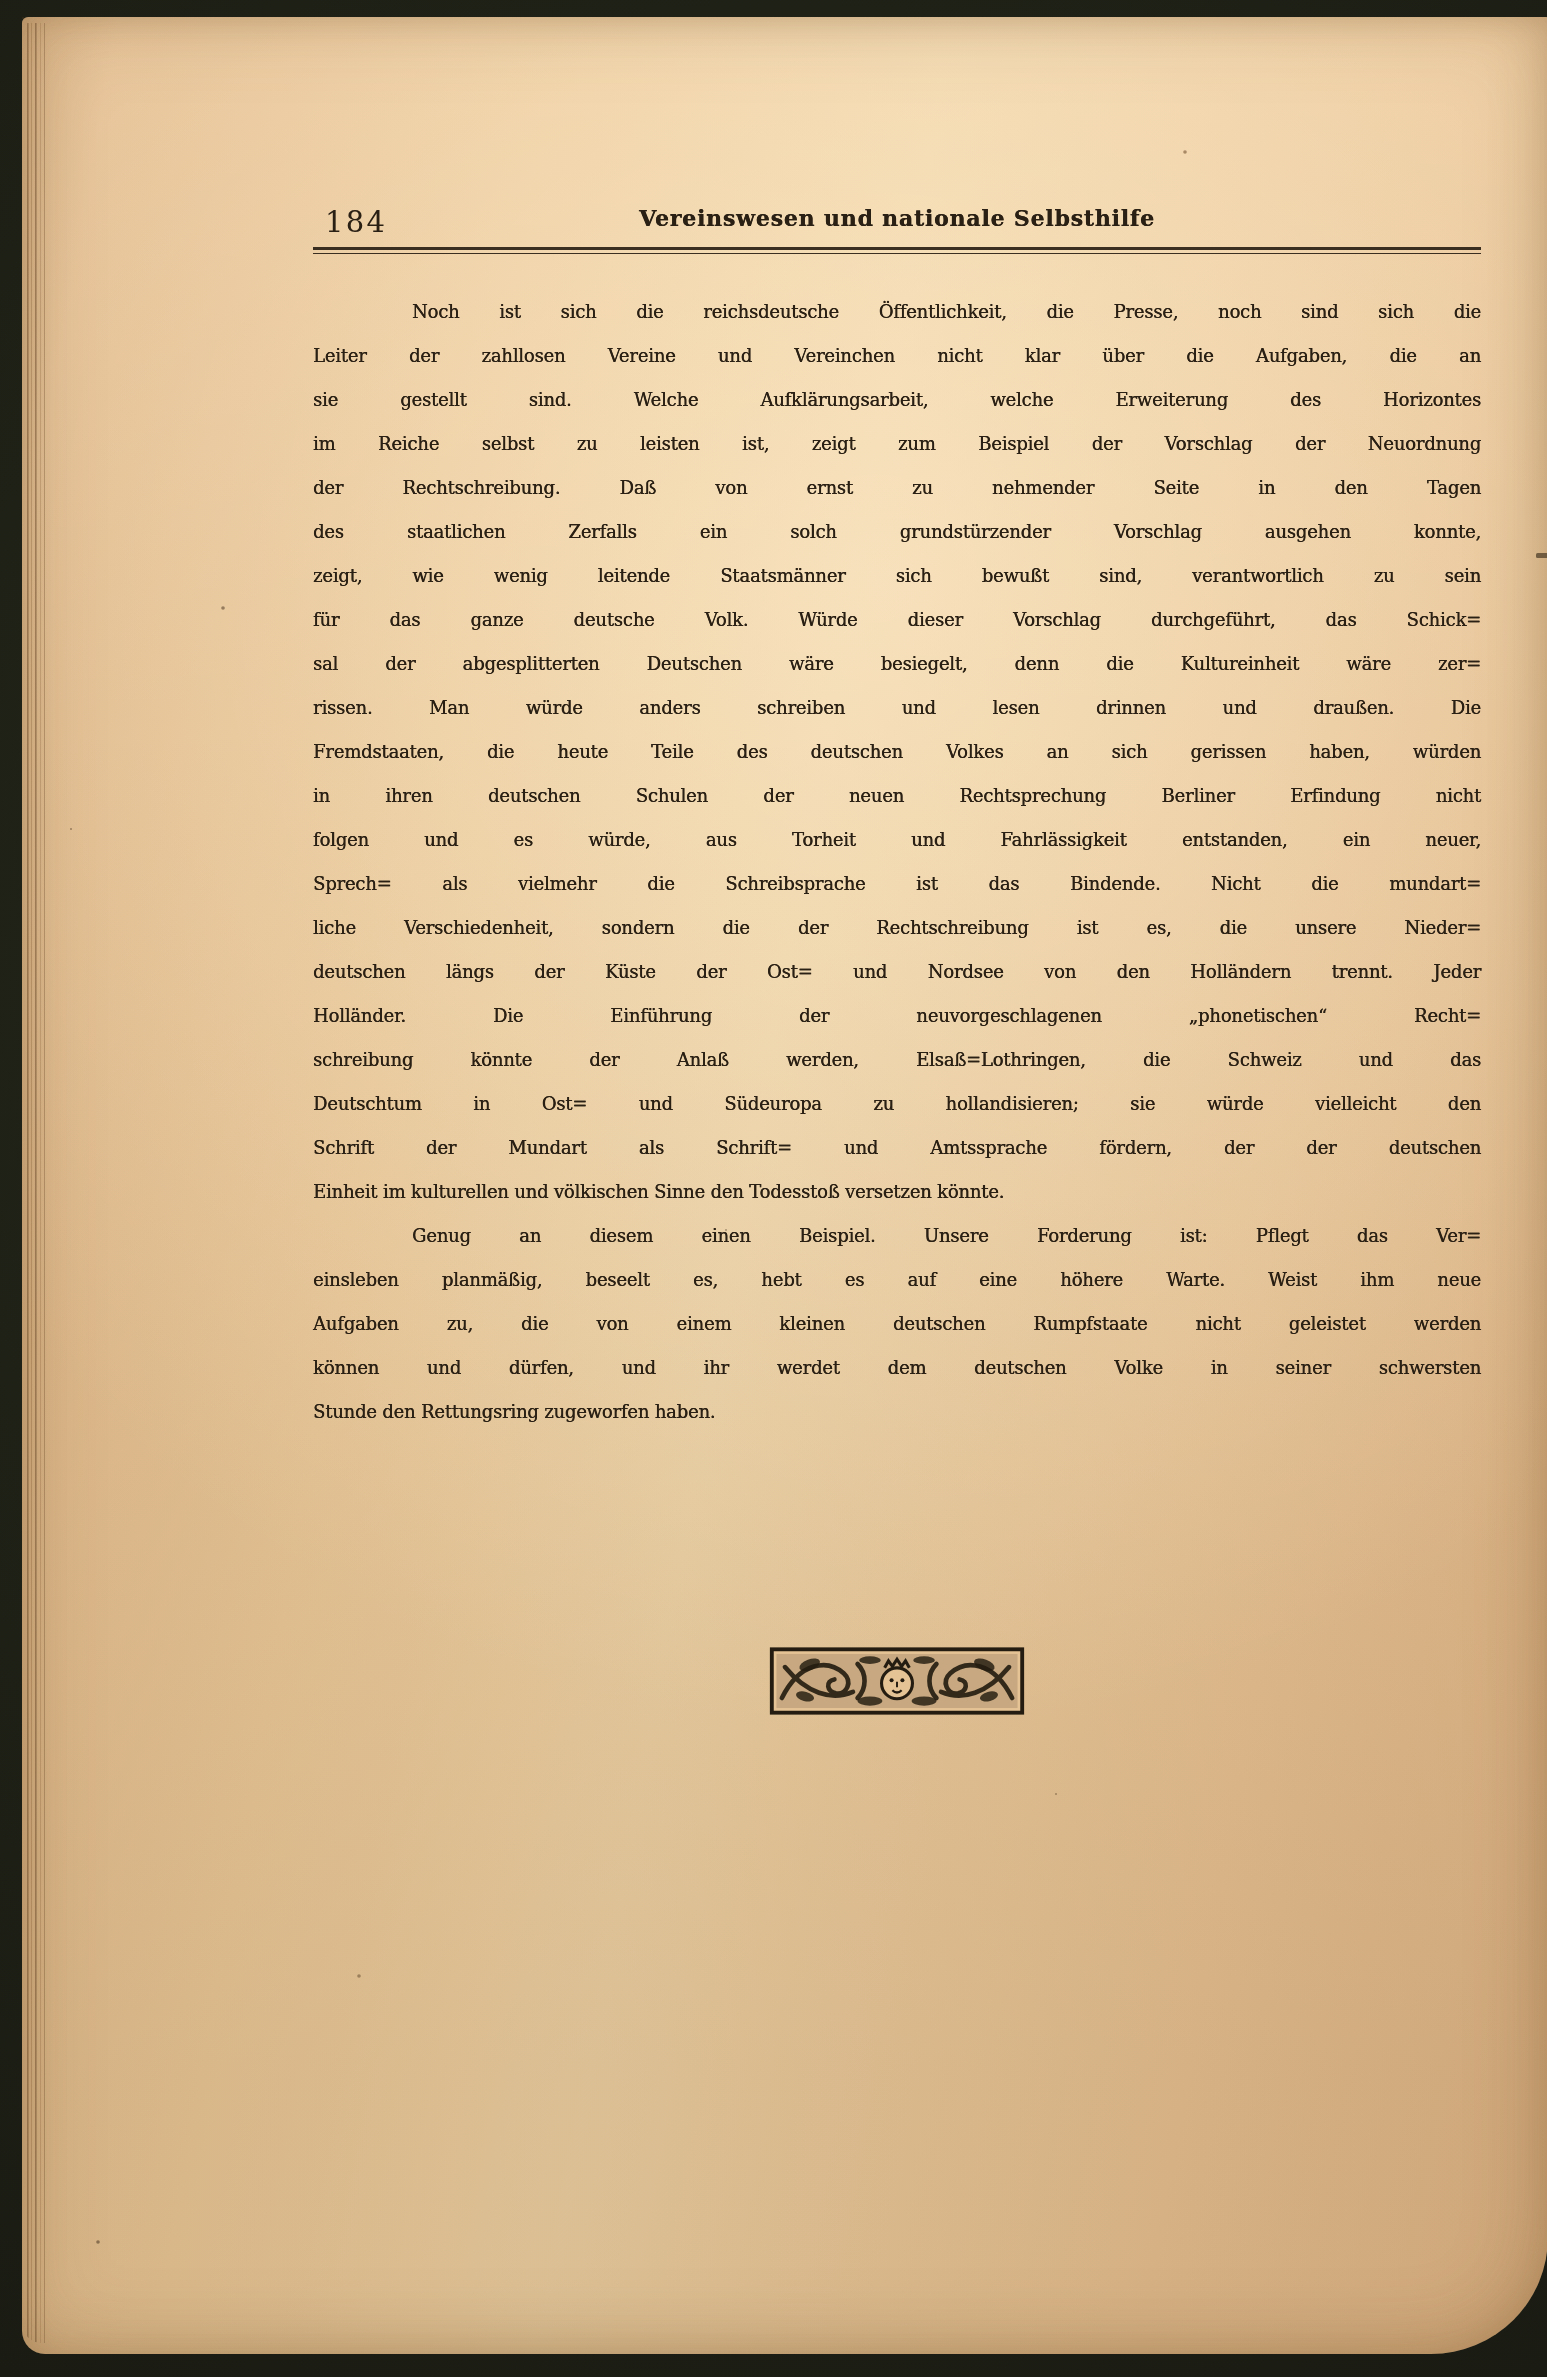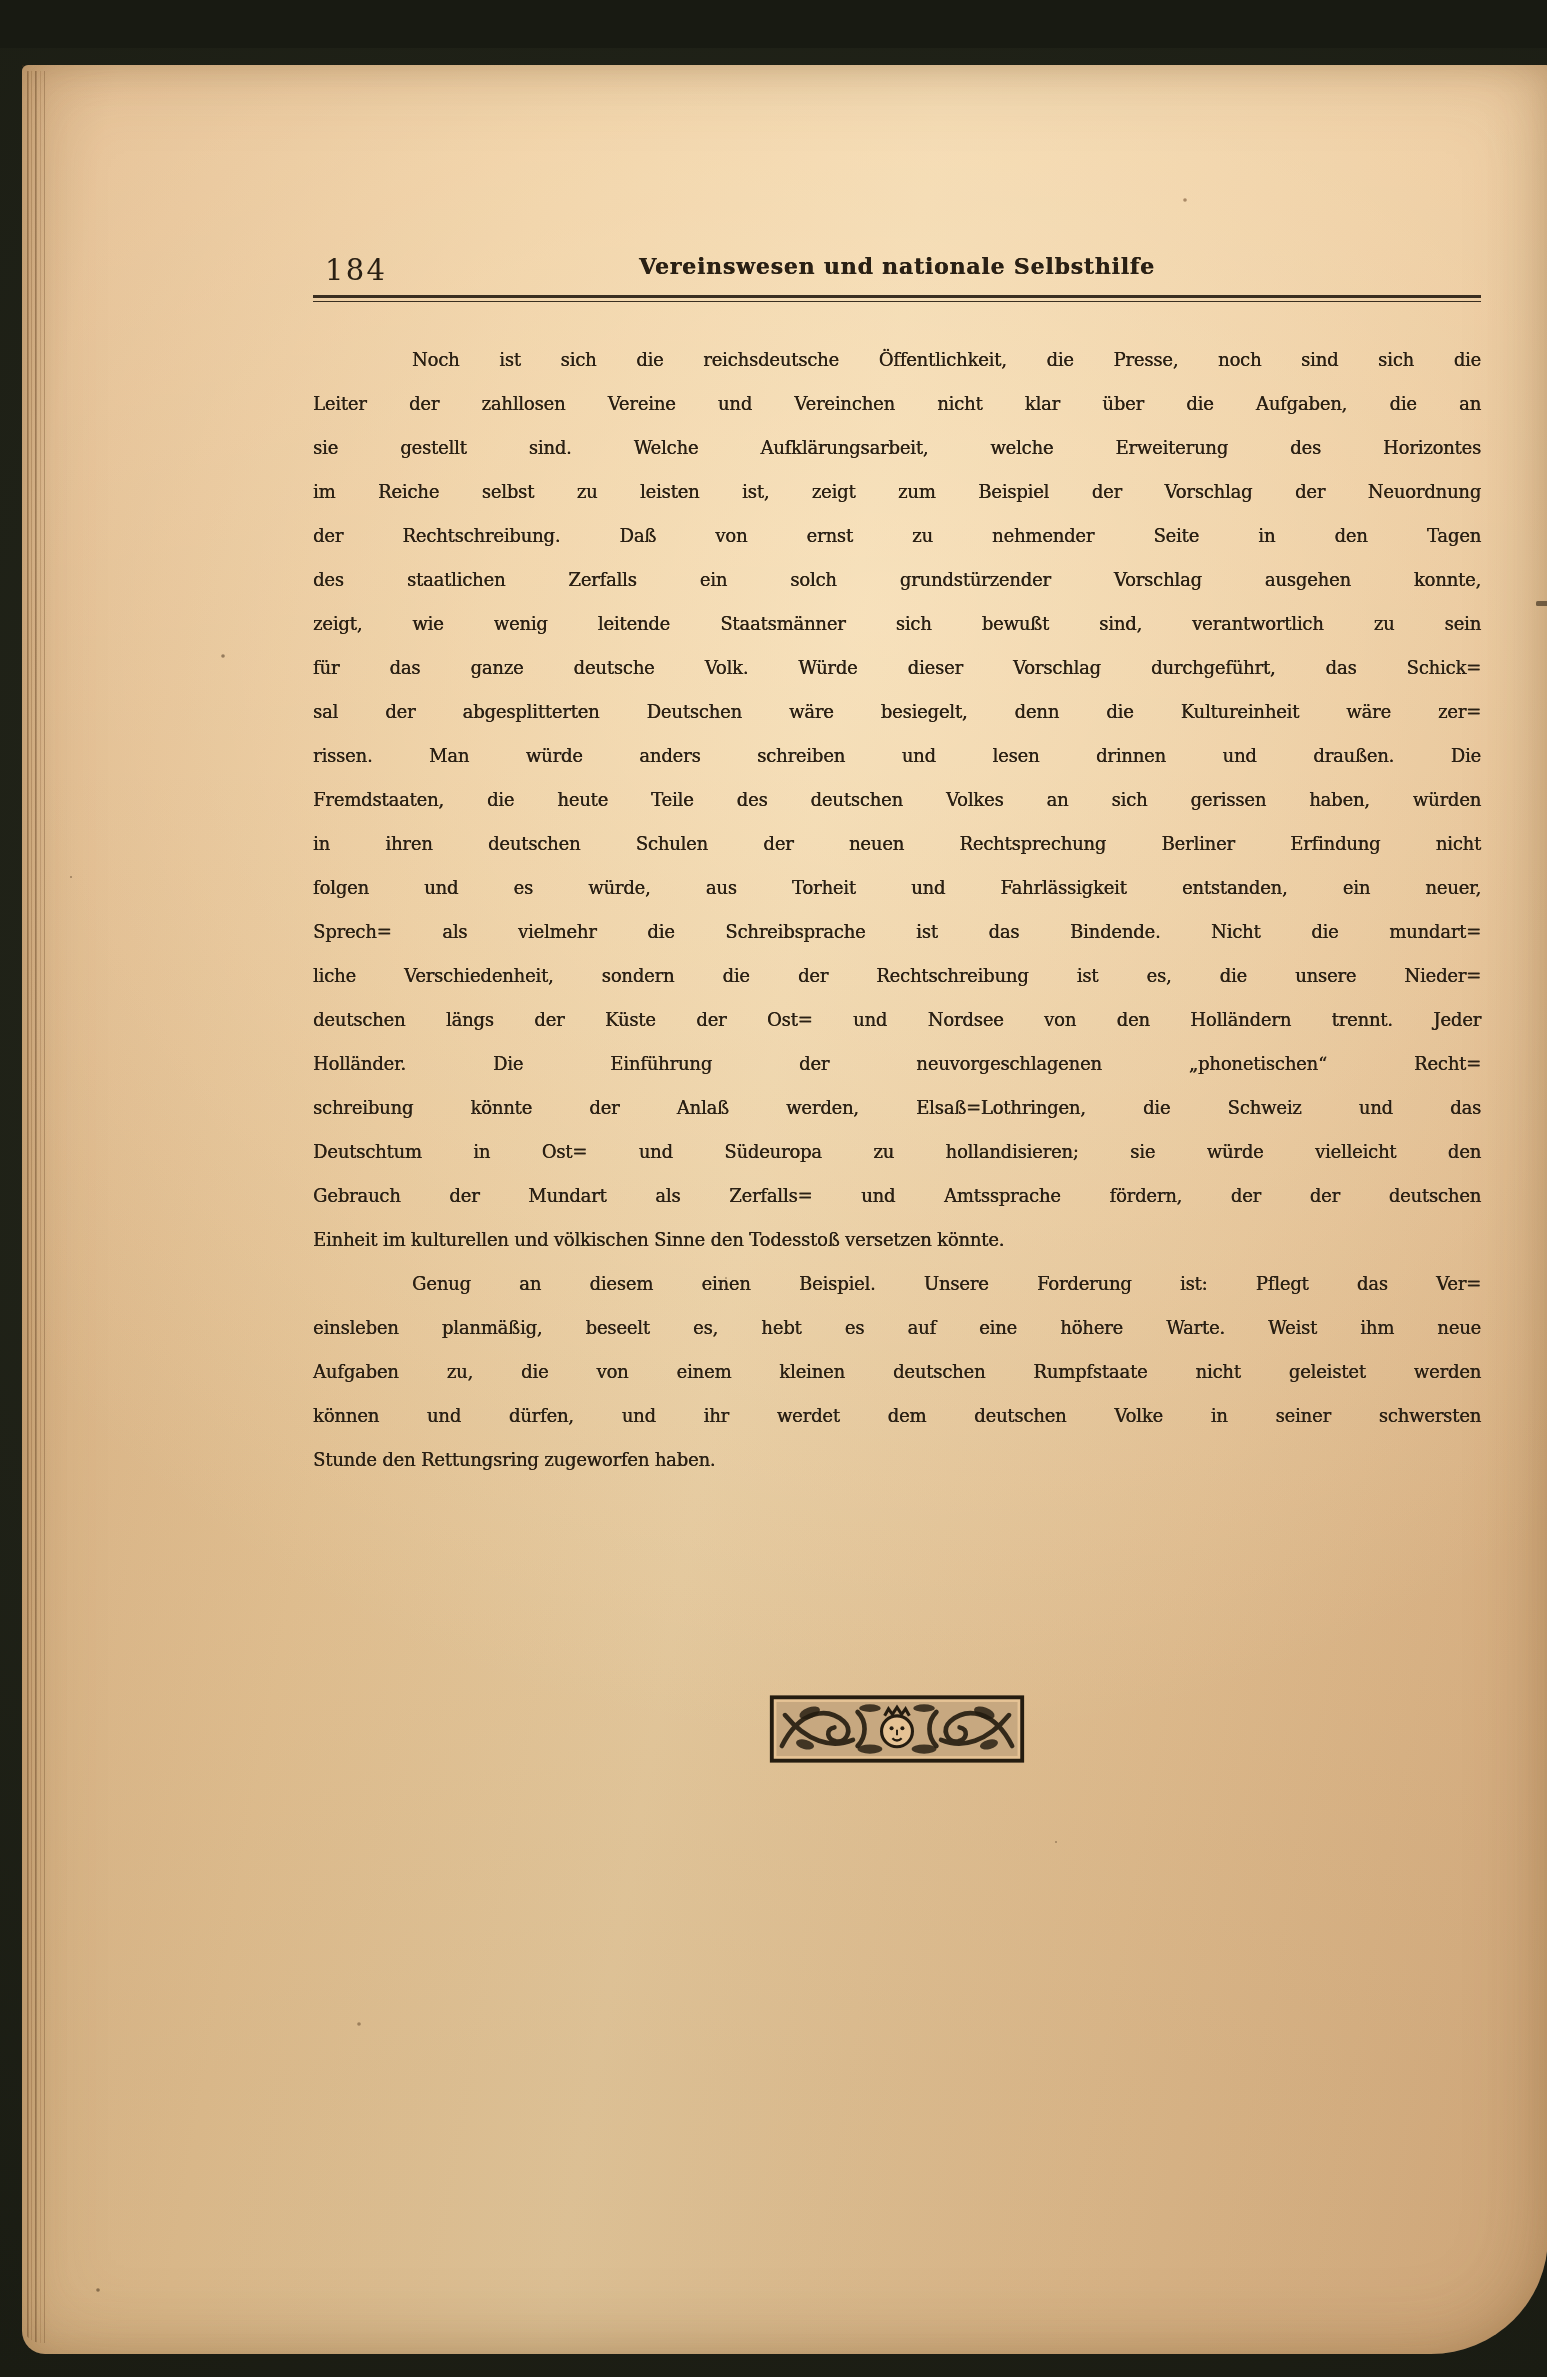--- a/index.html
+++ b/index.html
@@ -9,21 +9,20 @@
   body {
     width: 1548px; height: 2377px;
     position: relative; overflow: hidden;
     font-family: "DejaVu Serif", serif;
   }
   .scan-bed {
     position: absolute; inset: 0;
     background:
       radial-gradient(140% 100% at 50% 40%, rgba(70,74,55,0.25), rgba(0,0,0,0) 70%),
       #1a1c13;
-    margin-top: 48px;
   }
   .paper {
     position: absolute; left: 22px; top: 17px; right: 0; bottom: 23px;
     background:
       radial-gradient(120% 80% at 56% 24%, rgba(255,238,206,0.55), rgba(255,238,206,0) 62%),
       linear-gradient(180deg, rgba(255,226,188,0.28) 0%, rgba(255,226,188,0) 30%, rgba(122,92,52,0.14) 88%),
       linear-gradient(100deg, #c9a072 0%, #ddb689 5%, #e8c697 28%, #ecd0a4 48%, #e6c294 74%, #dcb284 100%);
     border-radius: 6.2px 1.6px 117px 23px;
     box-shadow:
       inset 0 0 85px rgba(122,82,40,0.22),
@@ -122,21 +121,21 @@
         <div class="line">rissen. Man würde anders schreiben und lesen drinnen und draußen. Die</div>
         <div class="line">Fremdstaaten, die heute Teile des deutschen Volkes an sich gerissen haben, würden</div>
         <div class="line">in ihren deutschen Schulen der neuen Rechtsprechung Berliner Erfindung nicht</div>
         <div class="line">folgen und es würde, aus Torheit und Fahrlässigkeit entstanden, ein neuer,</div>
         <div class="line">Sprech= als vielmehr die Schreibsprache ist das Bindende. Nicht die mundart=</div>
         <div class="line">liche Verschiedenheit, sondern die der Rechtschreibung ist es, die unsere Nieder=</div>
         <div class="line">deutschen längs der Küste der Ost= und Nordsee von den Holländern trennt. Jeder</div>
         <div class="line">Holländer. Die Einführung der neuvorgeschlagenen „phonetischen“ Recht=</div>
         <div class="line">schreibung könnte der Anlaß werden, Elsaß=Lothringen, die Schweiz und das</div>
         <div class="line">Deutschtum in Ost= und Südeuropa zu hollandisieren; sie würde vielleicht den</div>
-        <div class="line">Gebrauch der Mundart als Zerfalls= und Amtssprache fördern, der der deutschen</div>
+        <div class="line">Schrift der Mundart als Schrift= und Amtssprache fördern, der der deutschen</div>
         <div class="line last">Einheit im kulturellen und völkischen Sinne den Todesstoß versetzen könnte.</div>
         <div class="line indent">Genug an diesem einen Beispiel. Unsere Forderung ist: Pflegt das Ver=</div>
         <div class="line">einsleben planmäßig, beseelt es, hebt es auf eine höhere Warte. Weist ihm neue</div>
         <div class="line">Aufgaben zu, die von einem kleinen deutschen Rumpfstaate nicht geleistet werden</div>
         <div class="line">können und dürfen, und ihr werdet dem deutschen Volke in seiner schwersten</div>
         <div class="line last">Stunde den Rettungsring zugeworfen haben.</div>
       </div>
 
     <svg class="ornament" viewBox="0 0 330 88" xmlns="http://www.w3.org/2000/svg" aria-hidden="true">
       <rect x="3" y="3" width="324" height="82" fill="#e6c395" stroke="#241c10" stroke-width="5"></rect>

